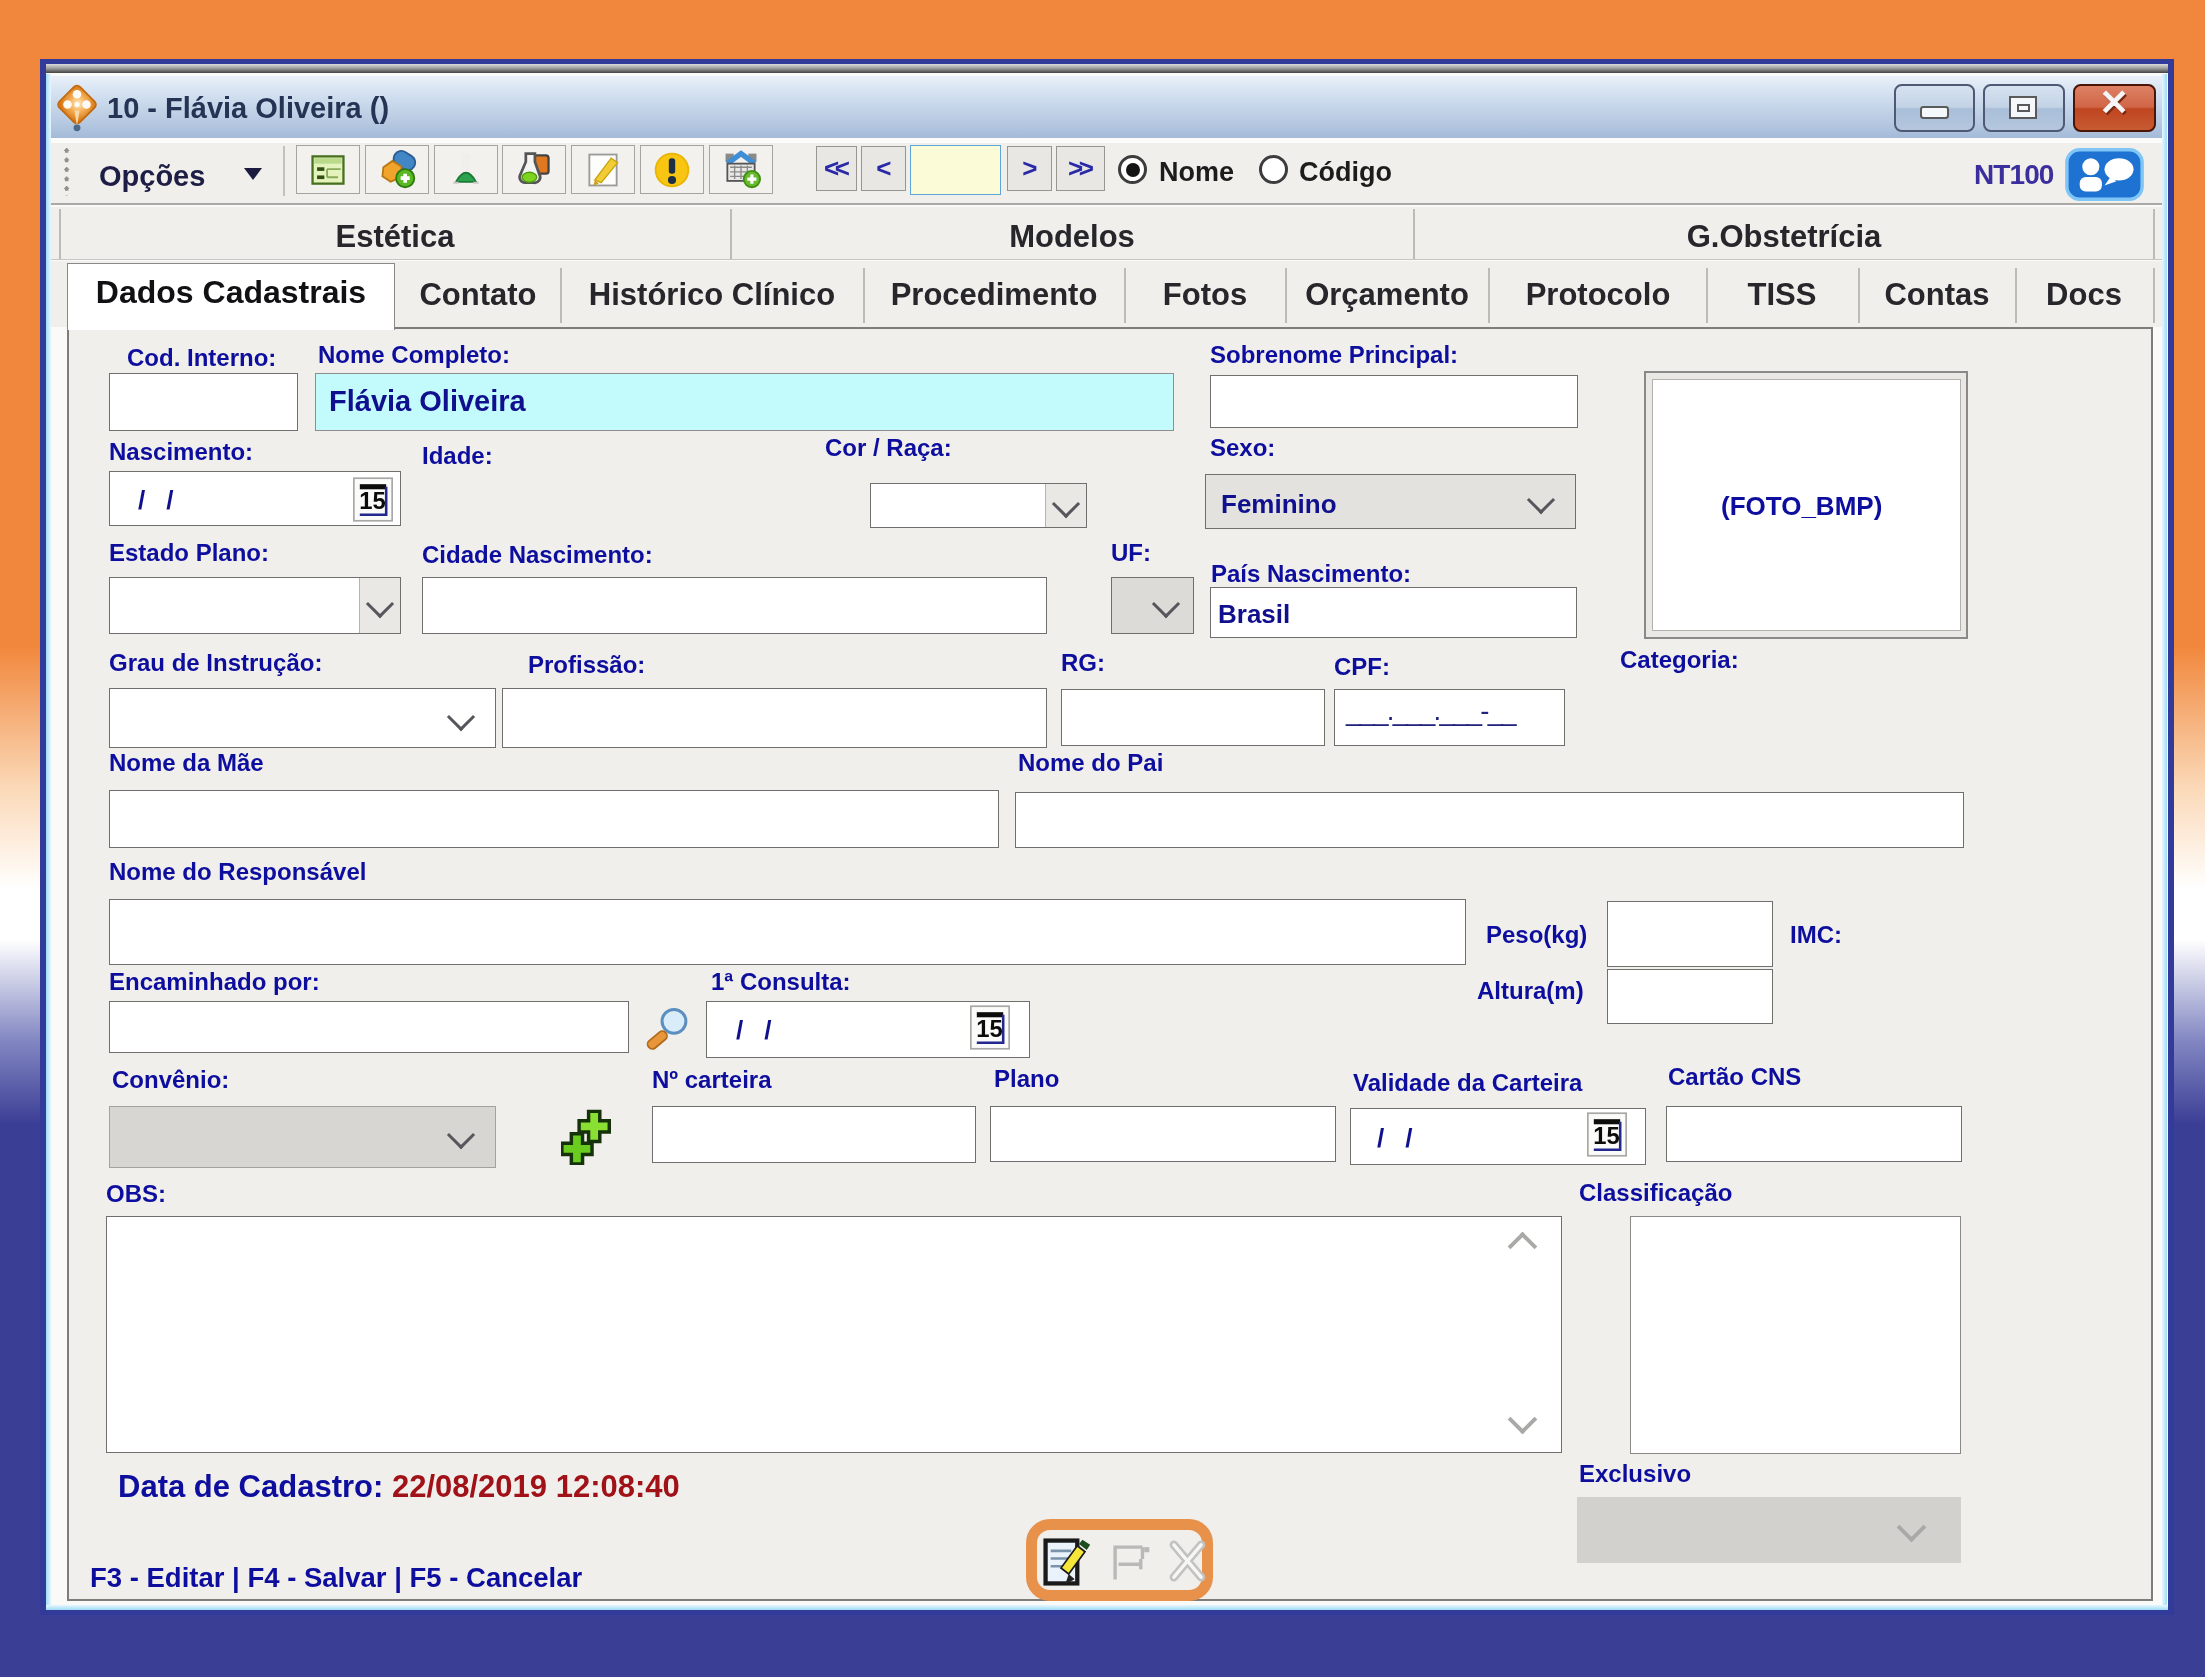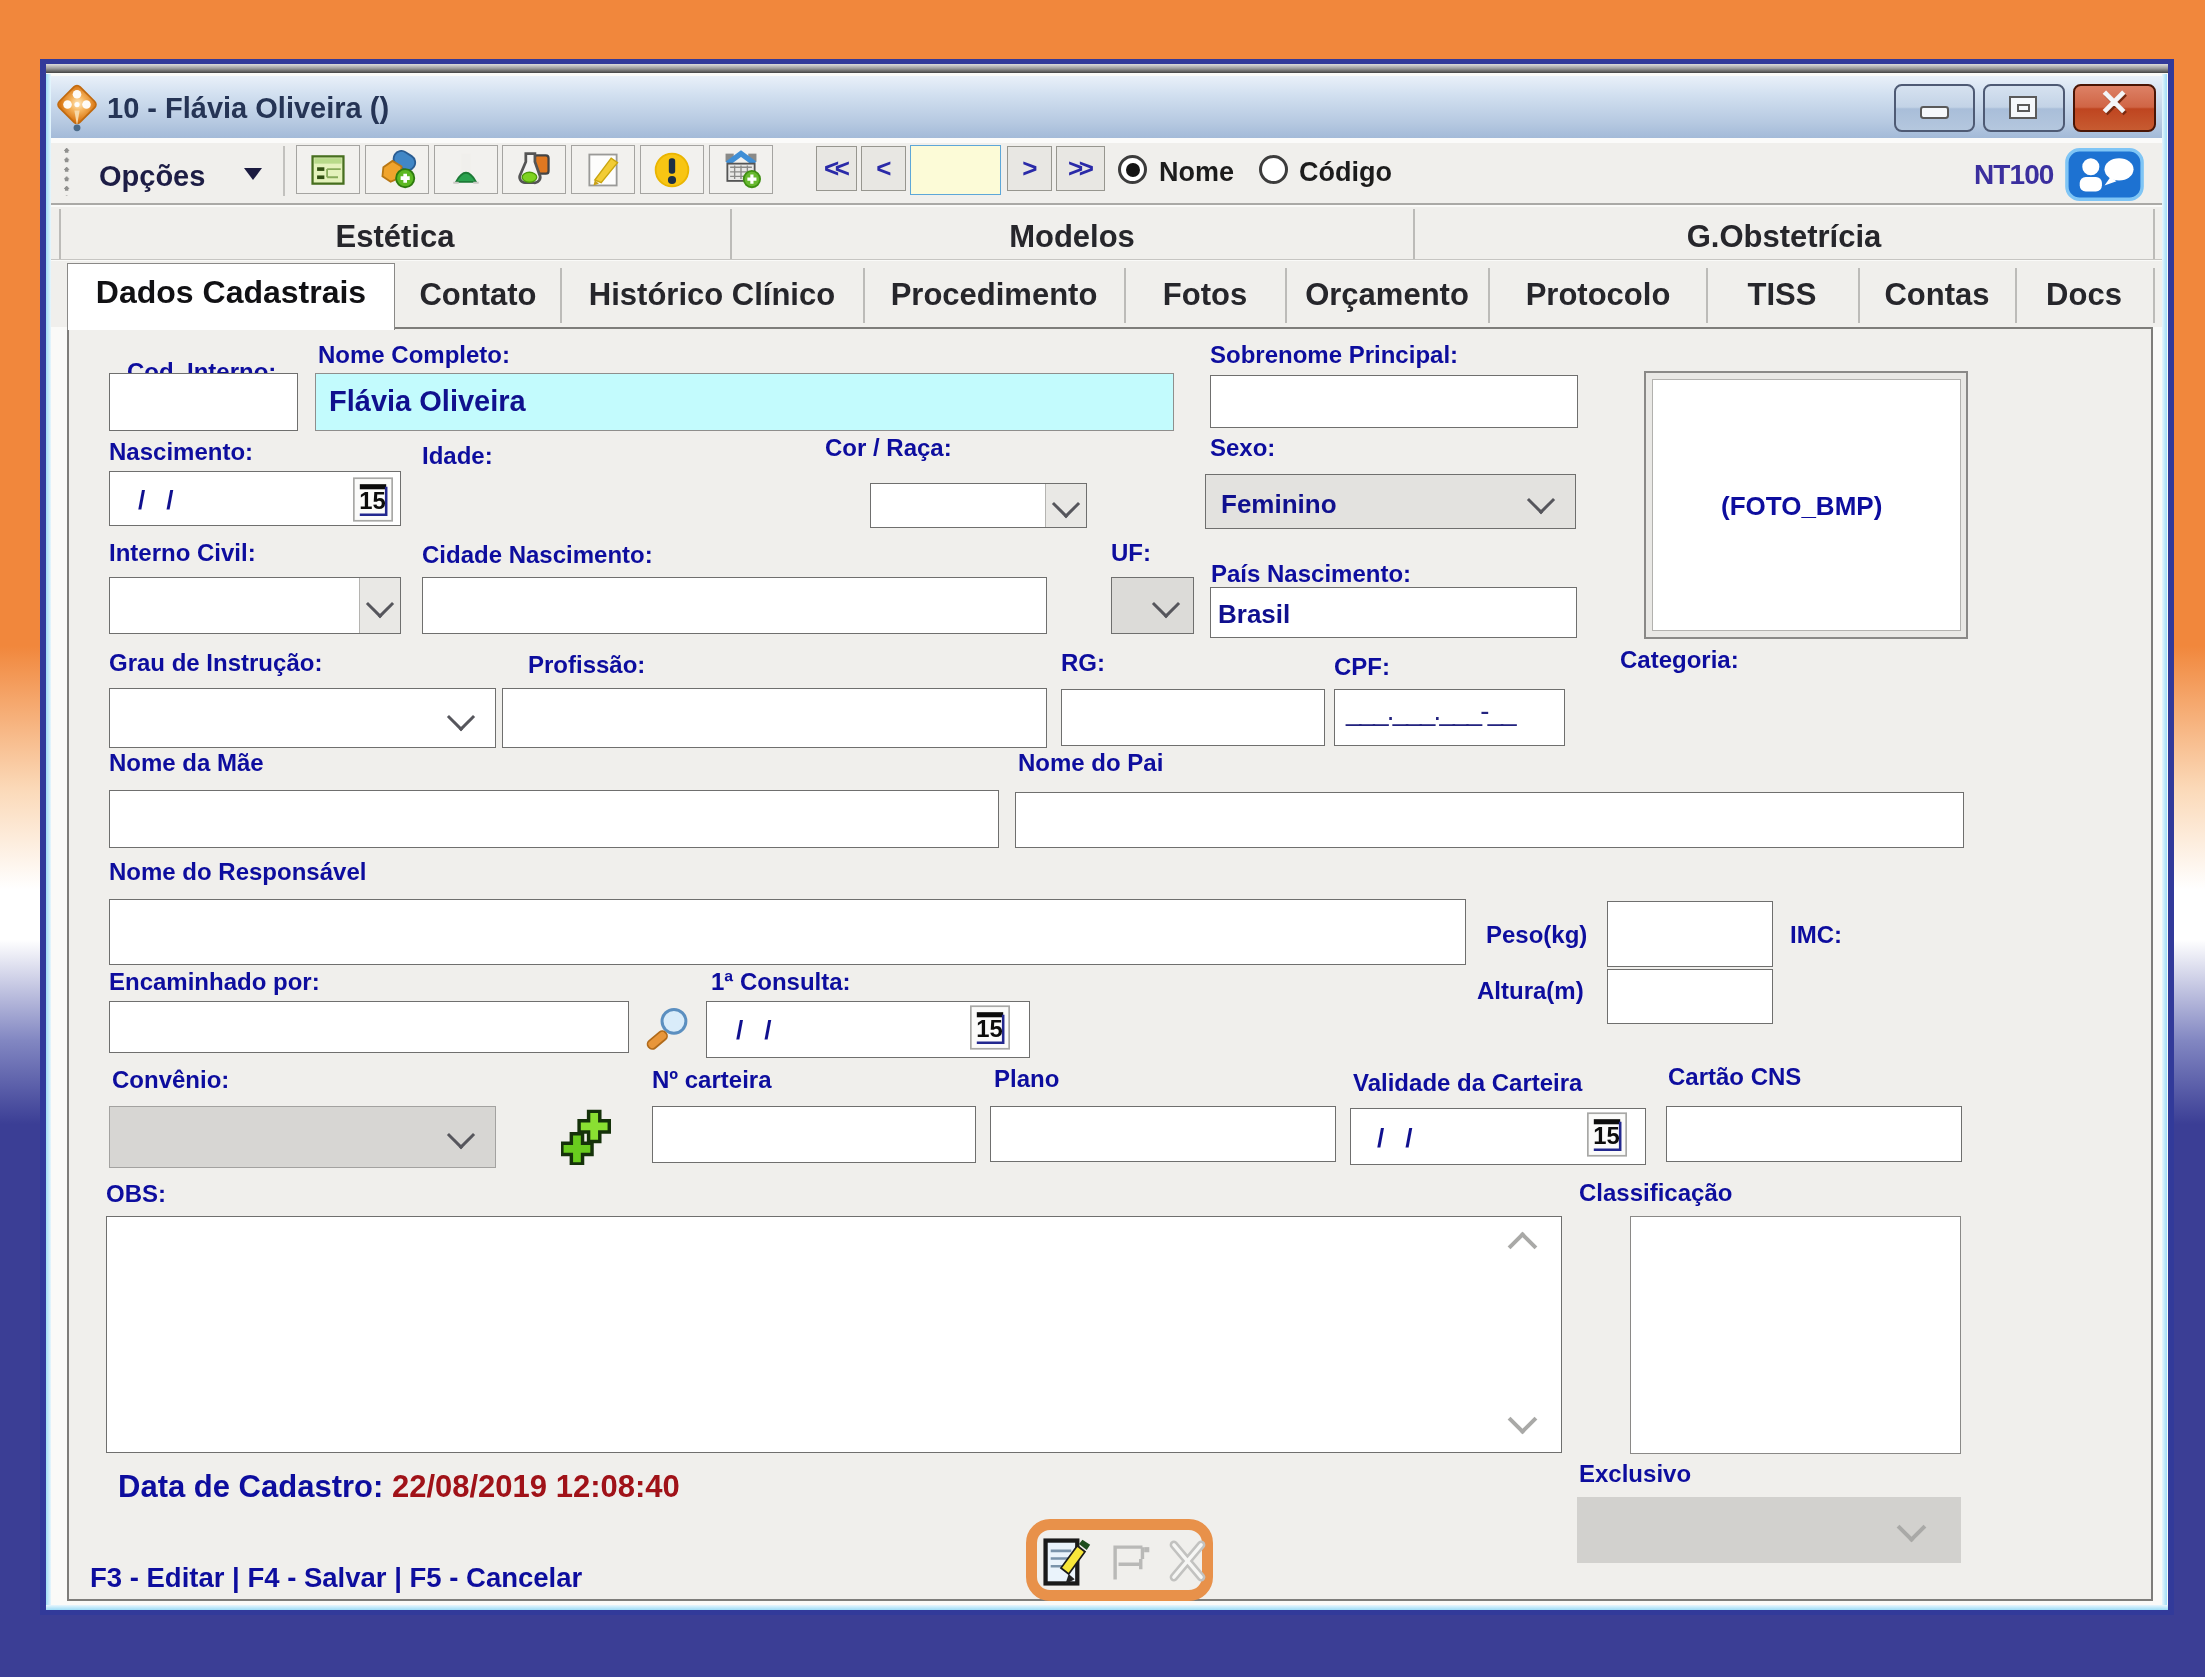--- a/index.html
+++ b/index.html
@@ -189,28 +189,28 @@
 <div class="t2" style="left:1598px;">Protocolo</div>
 <div class="t2" style="left:1782px;">TISS</div>
 <div class="t2" style="left:1937px;">Contas</div>
 <div class="t2" style="left:2084px;">Docs</div>
 
 <div id="fs"></div>
 <div id="atab"></div>
 <div class="abs" style="left:70px;top:325px;width:323px;height:5.2px;background:#fff;"></div>
 <div class="t2" style="left:231px;top:274px;color:#111114;font-size:32px;">Dados Cadastrais</div>
 
-<div class="lbl" style="left:127px;top:358px;">Cod. Interno:</div>
+<div class="lbl" style="left:127px;top:344px;">Cod. Interno:</div>
 <div class="lbl" style="left:318px;top:341px;">Nome Completo:</div>
 <div class="lbl" style="left:1210px;top:341px;">Sobrenome Principal:</div>
 <div class="lbl" style="left:109px;top:438px;">Nascimento:</div>
 <div class="lbl" style="left:422px;top:442px;">Idade:</div>
 <div class="lbl" style="left:825px;top:434px;">Cor / Raça:</div>
 <div class="lbl" style="left:1210px;top:434px;">Sexo:</div>
-<div class="lbl" style="left:109px;top:539px;">Interno Civil:</div>
+<div class="lbl" style="left:109px;top:539px;">Estado Plano:</div>
 <div class="lbl" style="left:422px;top:541px;">Cidade Nascimento:</div>
 <div class="lbl" style="left:1111px;top:539px;">UF:</div>
 <div class="lbl" style="left:1211px;top:552px;margin-top:8px;">País Nascimento:</div>
 <div class="lbl" style="left:109px;top:649px;">Grau de Instrução:</div>
 <div class="lbl" style="left:504px;top:651px;margin-left:24px;">Profissão:</div>
 <div class="lbl" style="left:1061px;top:649px;">RG:</div>
 <div class="lbl" style="left:1334px;top:653px;">CPF:</div>
 <div class="lbl" style="left:1620px;top:646px;">Categoria:</div>
 <div class="lbl" style="left:109px;top:749px;">Nome da Mãe</div>
 <div class="lbl" style="left:1018px;top:749px;">Nome do Pai</div>

